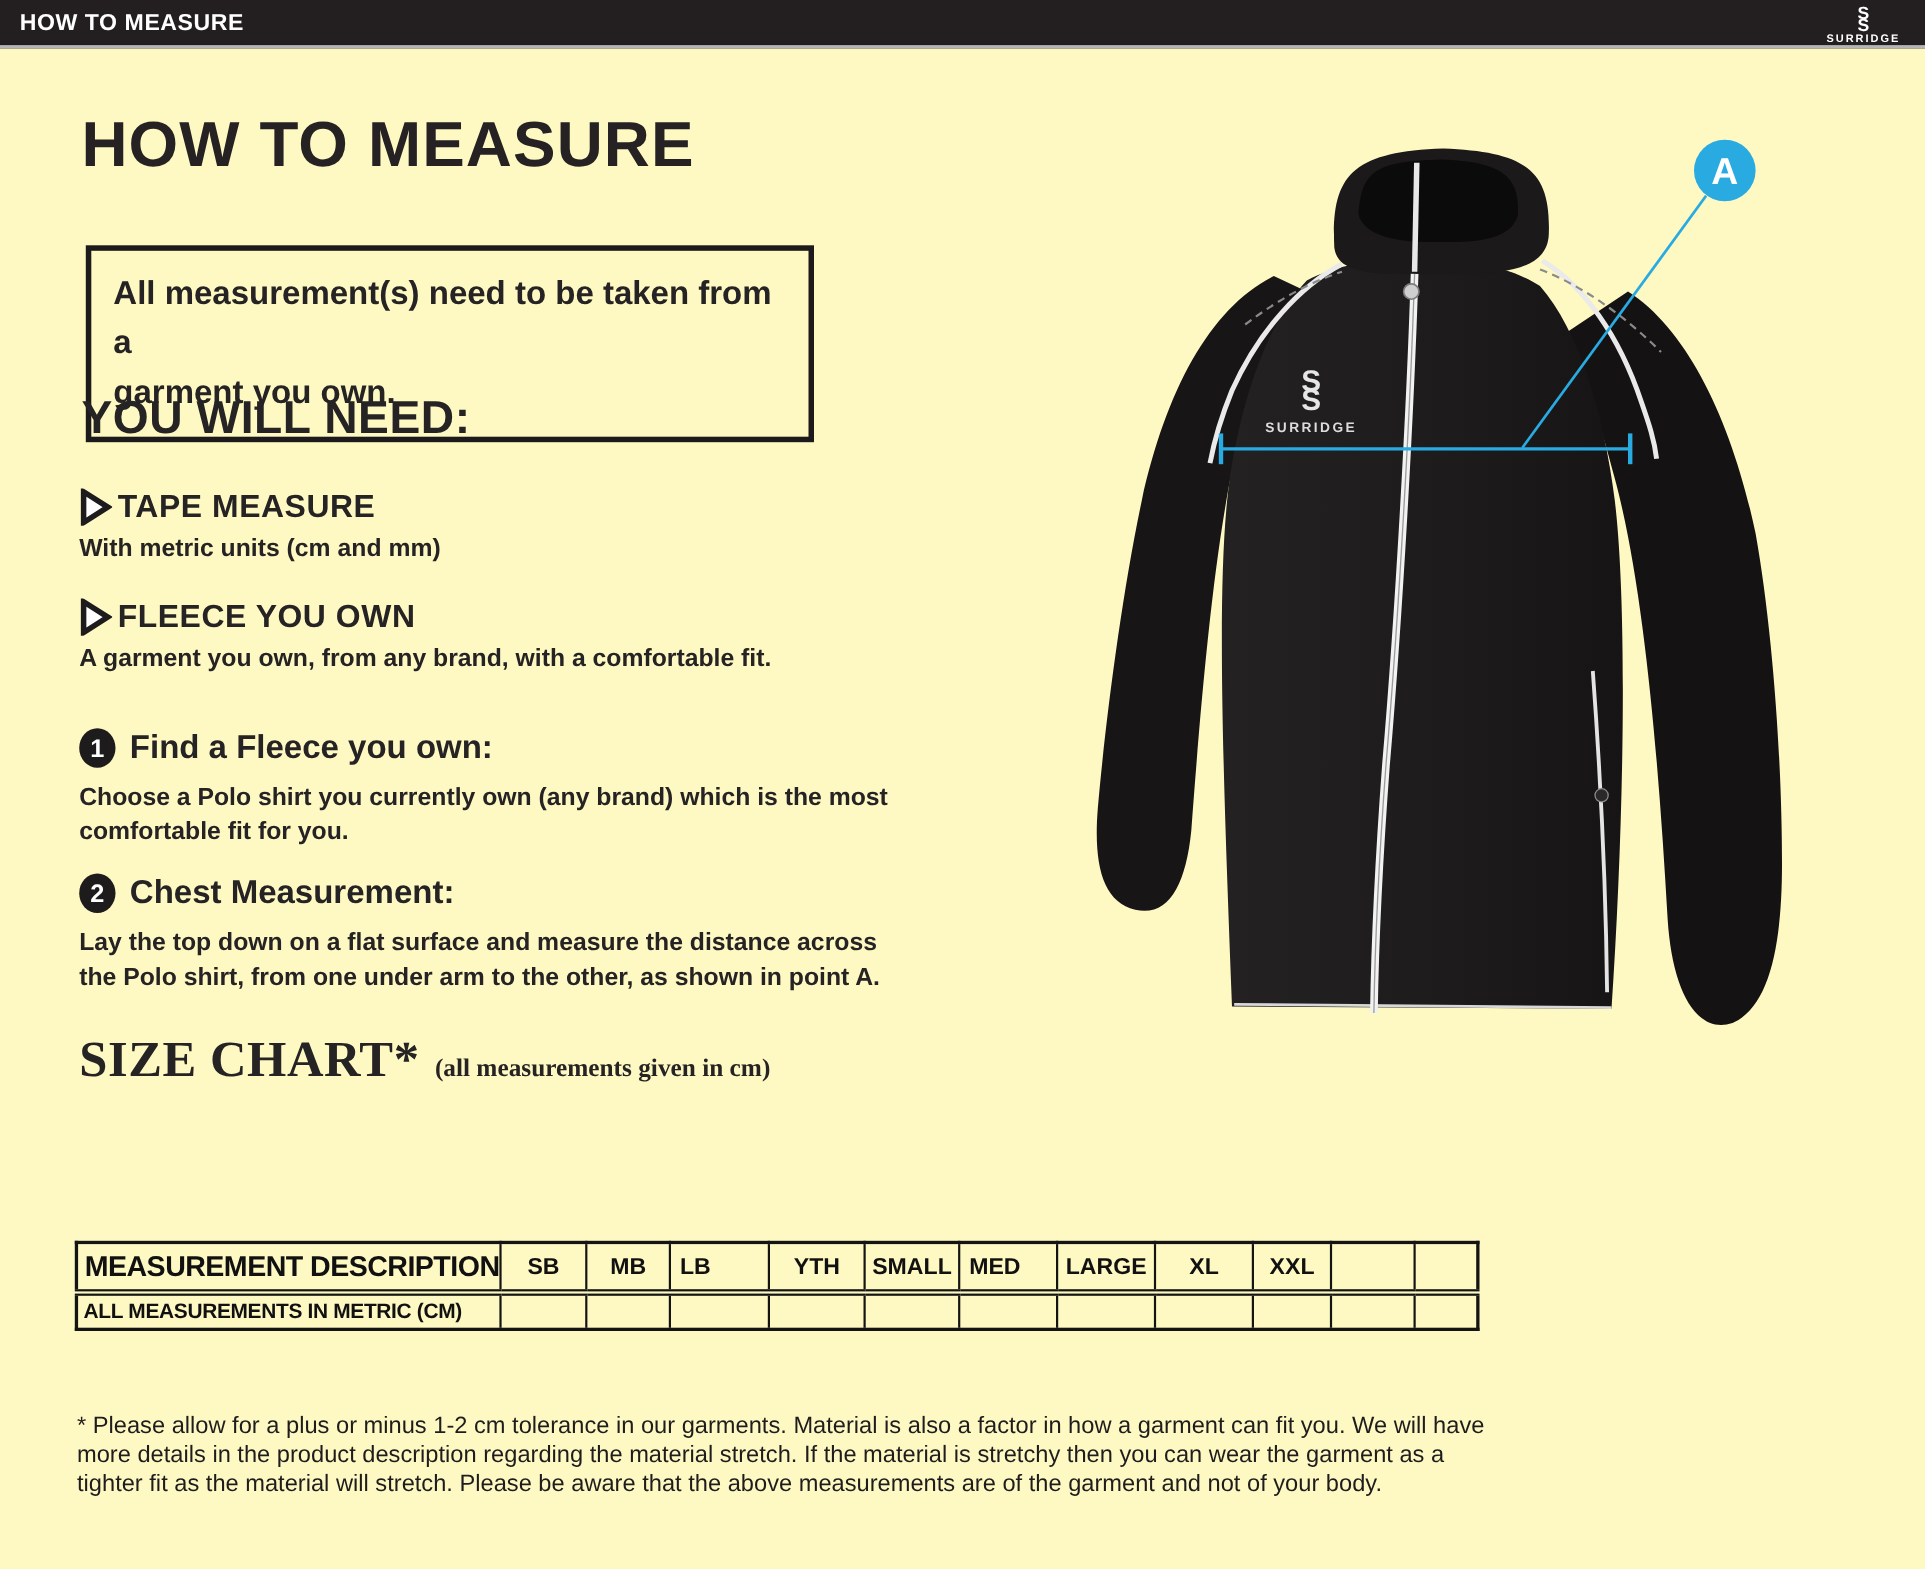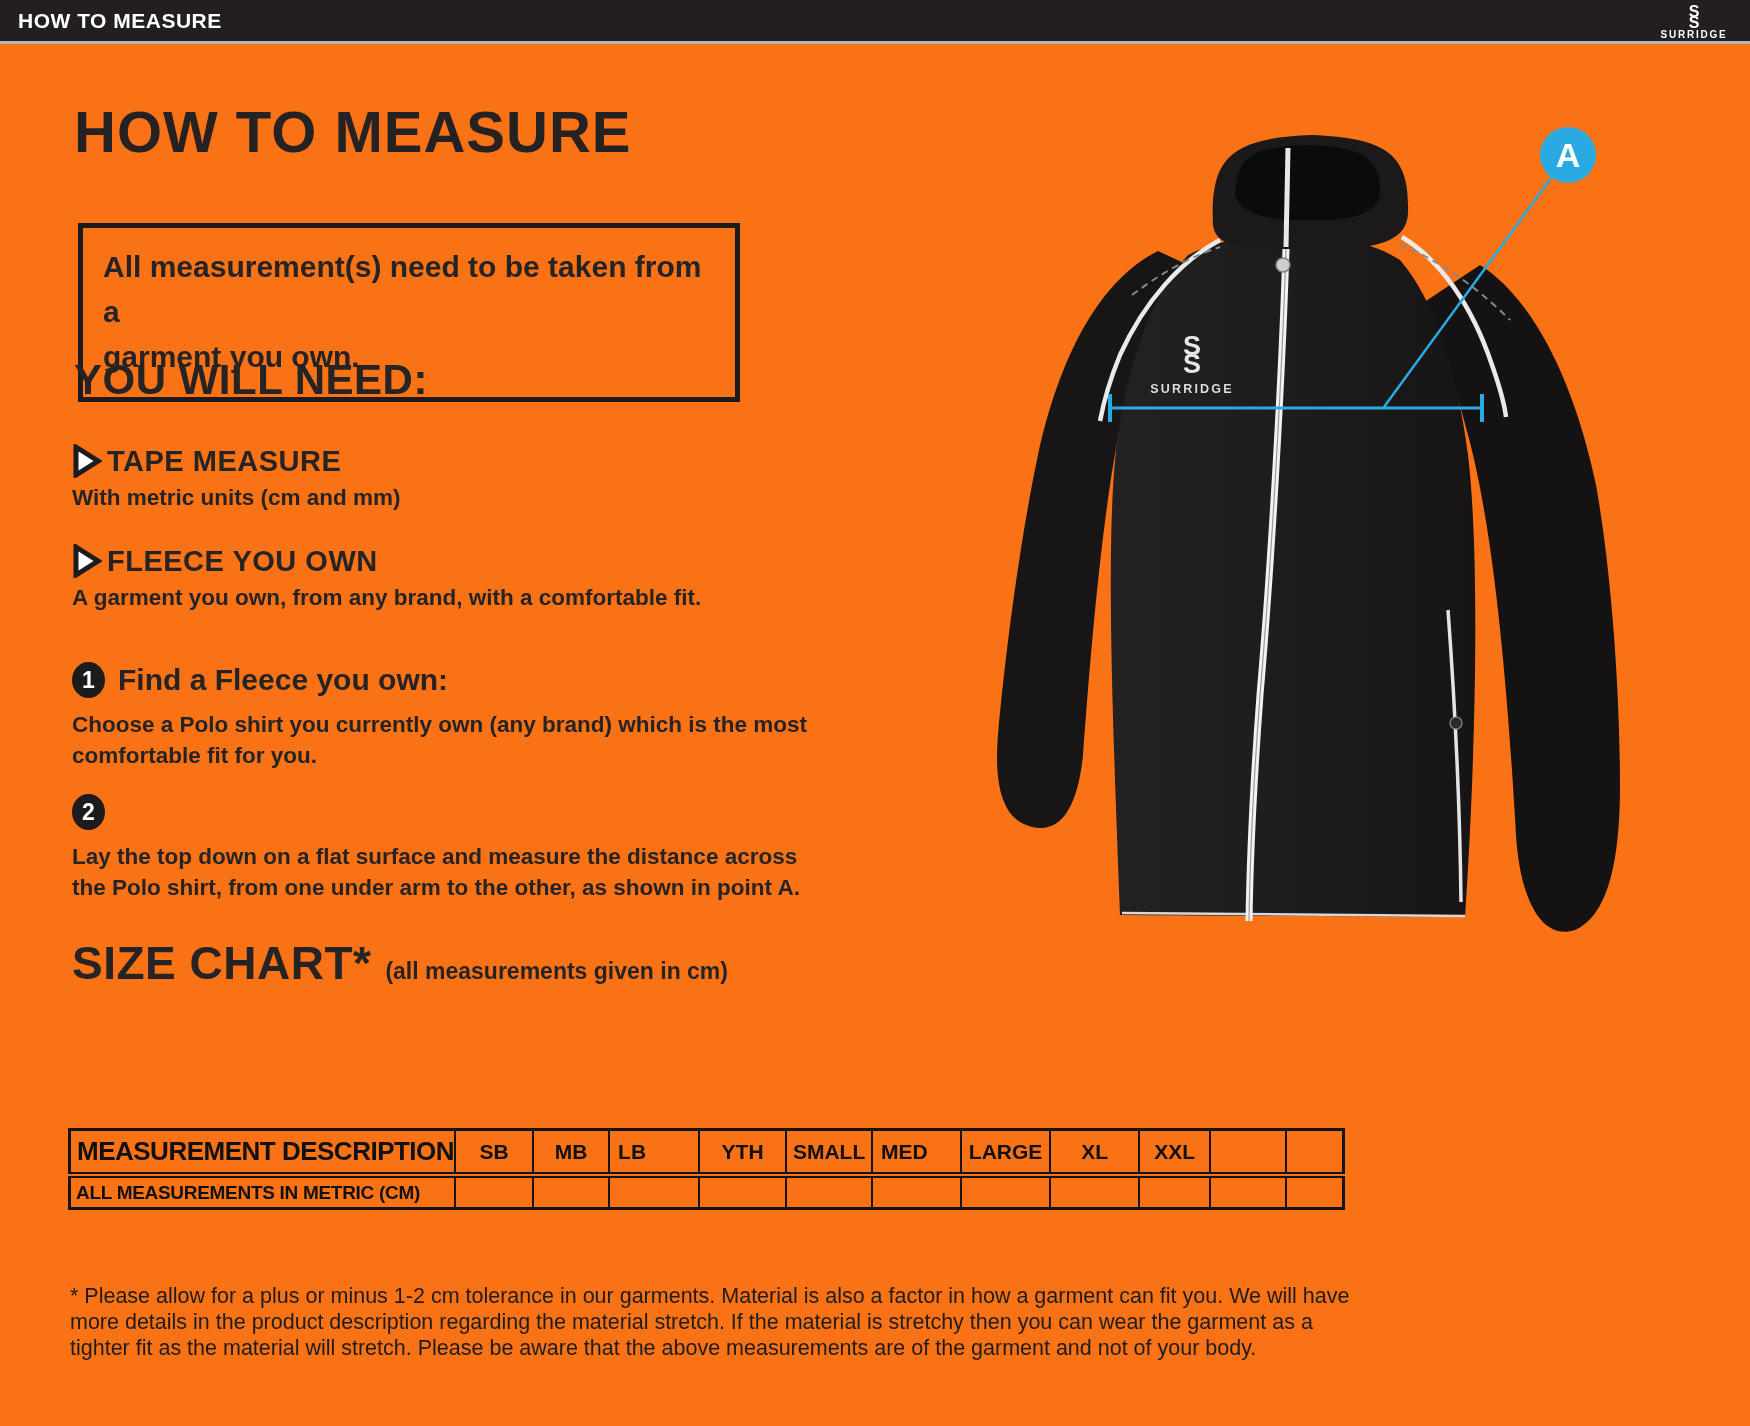--- a/index.html
+++ b/index.html
@@ -1,16 +1,16 @@
 <!DOCTYPE html>
 <html><head>
 <meta charset="utf-8">
 <style>
   html,body{margin:0;padding:0;background:#fff;}
-  .page{position:relative;width:1750px;height:1426px;background:#f97316;overflow:hidden;
+  .page{position:relative;width:1750px;height:1426px;background:#fef9c3;overflow:hidden;
         font-family:"Liberation Sans",sans-serif;color:#262324;}
 
   
   .topbar{position:absolute;left:0;top:0;width:1750px;height:41px;background:#231f20;
           border-bottom:3px solid #b5b5b5;}
   .topbar-title{position:absolute;left:18px;top:0;line-height:41px;color:#ffffff;
                 font-size:21px;font-weight:bold;letter-spacing:.5px;}
   .topbar-brand{position:absolute;right:10px;top:2px;}
 
   
@@ -32,21 +32,21 @@
 
   .step{position:absolute;left:72px;}
   .step-1{top:662px;}
   .step-2{top:794px;}
   .step-head{display:flex;align-items:center;gap:13px;}
   .step-num{width:33px;height:36px;border-radius:50%;background:#1d1b1c;color:#fff;
             font-size:23px;font-weight:bold;display:flex;align-items:center;justify-content:center;}
   .step-title{font-size:30px;font-weight:800;}
   .step-desc{margin-top:11px;font-size:22.5px;font-weight:bold;line-height:31px;white-space:pre-line;}
 
-  .sc-heading{position:absolute;left:72px;top:926px;display:flex;align-items:baseline;gap:14px;}
+  .sc-heading{position:absolute;left:72px;top:926px;display:flex;align-items:baseline;gap:14px;font-family:Liberation Serif, serif;}
   .sc-title{font-size:46px;font-weight:800;letter-spacing:.5px;}
   .sc-sub{font-size:23px;font-weight:bold;margin-top:32px;}
 
   
   .size-table{position:absolute;left:68px;top:1128px;border-collapse:collapse;table-layout:fixed;
               border:3px solid #141414;}
   .size-table th,.size-table td{border:2px solid #141414;padding:0;text-align:center;
               font-family:"Liberation Sans",sans-serif;color:#111;overflow:hidden;white-space:nowrap;}
   .size-table thead th{height:41px;font-size:21px;font-weight:bold;border-bottom:6px double #141414;}
   .size-table thead th.desc{font-size:26px;text-align:right;padding-left:6px;letter-spacing:-.5px;}
@@ -112,20 +112,21 @@
       <span class="step-num">1</span>
       <span class="step-title">Find a Fleece you own:</span>
     </div>
     <div class="step-desc">Choose a Polo shirt you currently own (any brand) which is the most
 comfortable fit for you.</div>
   </div>
 
   <div class="step step-2">
     <div class="step-head">
       <span class="step-num">2</span>
+      <span class="step-title">Chest Measurement:</span>
     </div>
     <div class="step-desc">Lay the top down on a flat surface and measure the distance across
 the Polo shirt, from one under arm to the other, as shown in point A.</div>
   </div>
 
   <div class="sc-heading">
     <span class="sc-title">SIZE CHART*</span>
     <span class="sc-sub">(all measurements given in cm)</span>
   </div>
 

